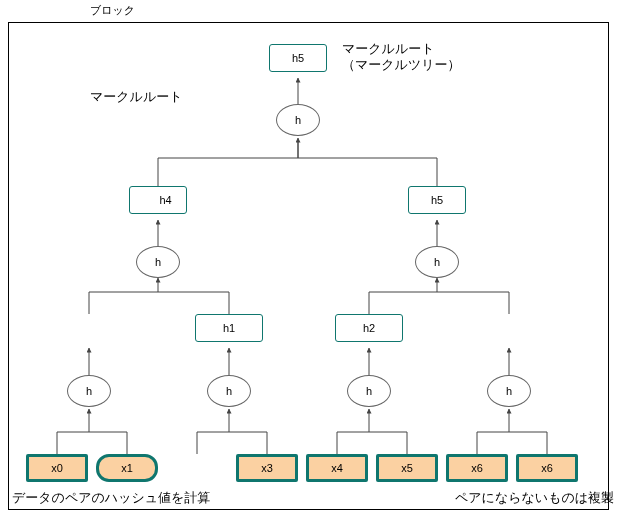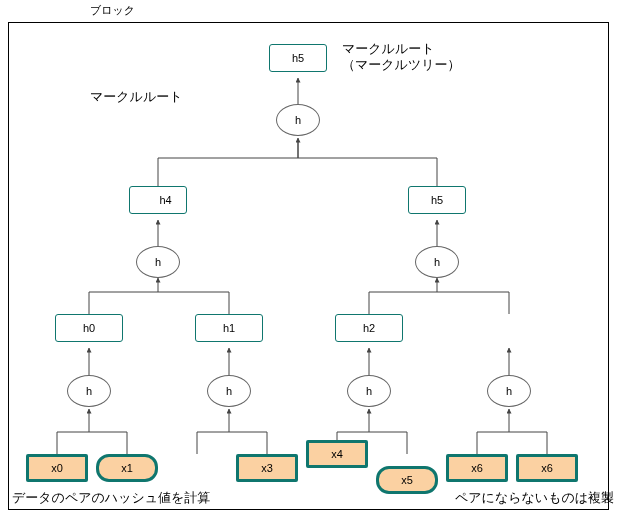--- a/index.html
+++ b/index.html
@@ -127,33 +127,32 @@
 
   <div class="lbl" style="left:90px; top:90px;">マークルルート</div>
   <div class="lbl" style="left:342px; top:42px;">マークルルート</div>
   <div class="lbl" style="left:342px; top:58px;">（マークルツリー）</div>
   <div class="lbl" style="left:12px; top:491px;">データのペアのハッシュ値を計算</div>
   <div class="lbl" style="left:455px; top:491px;">ペアにならないものは複製</div>
 
   <div class="node" style="left:269px; top:44px; width:58px; height:28px;">h5</div>
   <div class="node" style="left:129px; top:186px; width:58px; height:28px;padding-left:15px;">h4</div>
   <div class="node" style="left:408px; top:186px; width:58px; height:28px;">h5</div>
-  <div class="node" style="left:55px; top:314px; width:68px; height:28px;">h0</div>
   <div class="node" style="left:195px; top:314px; width:68px; height:28px;">h1</div>
   <div class="node" style="left:335px; top:314px; width:68px; height:28px;">h2</div>
 
   <div class="ellipse" style="left:276px; top:104px; width:44px; height:32px;">h</div>
   <div class="ellipse" style="left:136px; top:246px; width:44px; height:32px;">h</div>
   <div class="ellipse" style="left:415px; top:246px; width:44px; height:32px;">h</div>
   <div class="ellipse" style="left:67px; top:375px; width:44px; height:32px;">h</div>
   <div class="ellipse" style="left:207px; top:375px; width:44px; height:32px;">h</div>
   <div class="ellipse" style="left:347px; top:375px; width:44px; height:32px;">h</div>
   <div class="ellipse" style="left:487px; top:375px; width:44px; height:32px;">h</div>
 
   <div class="node leaf" style="left:26px; top:454px; width:62px; height:28px;">x0</div>
   <div class="node leaf" style="left:96px; top:454px; width:62px; height:28px;border-radius:13px;">x1</div>
   <div class="node leaf" style="left:236px; top:454px; width:62px; height:28px;">x3</div>
-  <div class="node leaf" style="left:306px; top:440px; width:62px; height:28px;text-align:right;">x4</div>
-  <div class="node leaf" style="left:376px; top:466px; width:62px; height:28px;border-radius:13px;">x5</div>
+  <div class="node leaf" style="left:306px; top:454px; width:62px; height:28px;text-align:right;">x4</div>
+  <div class="node leaf" style="left:376px; top:454px; width:62px; height:28px;">x5</div>
   <div class="node leaf" style="left:446px; top:454px; width:62px; height:28px;">x6</div>
   <div class="node leaf" style="left:516px; top:454px; width:62px; height:28px;">x6</div>
 
 </div>
 
 </body></html>

